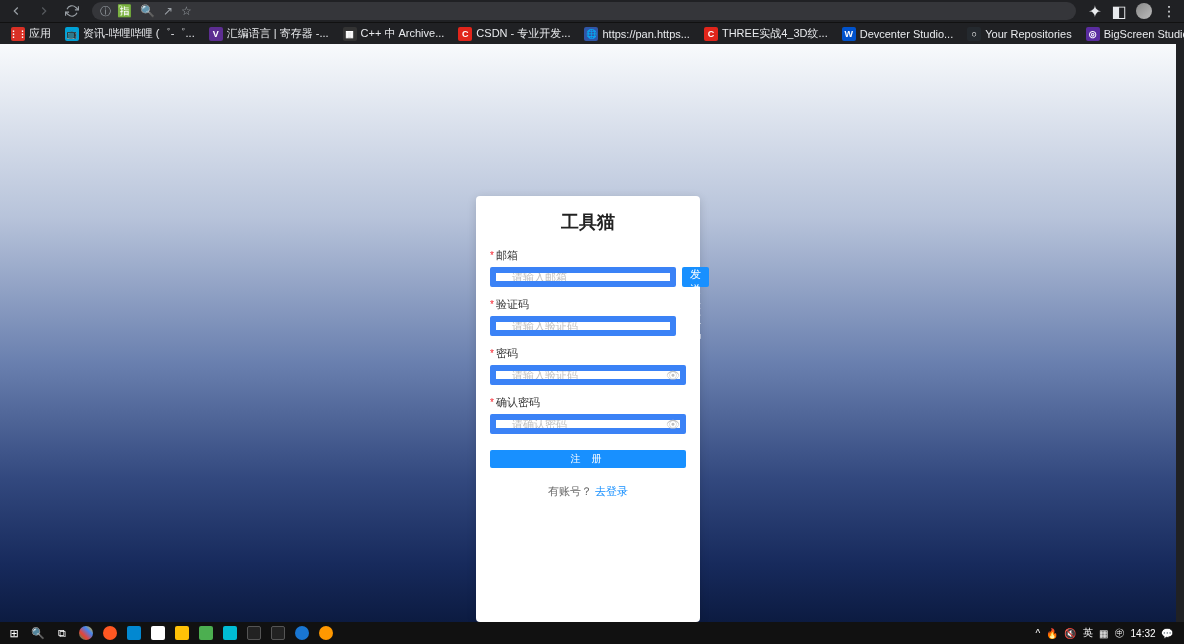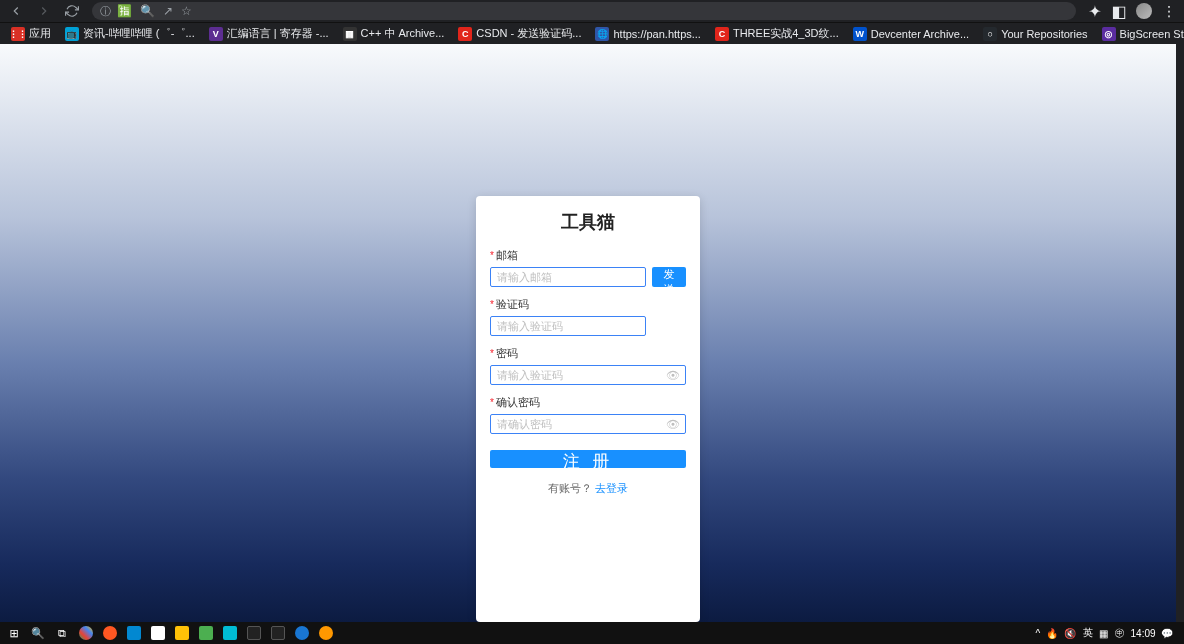--- a/index.html
+++ b/index.html
@@ -27,28 +27,28 @@
 .bookmarks .spacer { flex: 1; }
 
 
 .page { position: absolute; top: 44px; left: 0; right: 8px; height: 578px; background: linear-gradient(180deg, #f8fafc 0%, #b7c3da 30%, #6a80af 55%, #33497f 75%, #172a5c 90%, #0c1b41 100%); display: flex; justify-content: center; padding-top: 152px; }
 .card { width: 224px; background: #fff; border-radius: 4px; box-shadow: 0 2px 10px rgba(0,0,0,.15); padding: 14px 14px 12px; }
 .card-title { text-align: center; font-size: 18px; font-weight: 700; color: #222; margin-bottom: 14px; }
 .form-item { margin-bottom: 10px; }
 .form-label { font-size: 11px; color: #333; margin-bottom: 4px; display: flex; align-items: center; gap: 2px; }
 .req { color: #f5222d; font-size: 10px; }
 .row { display: flex; gap: 6px; }
-.inp { flex: 1; height: 20px; border: 1px solid #3b82f6; border-radius: 2px; padding: 0 6px; font-size: 11px; color: #333; outline: none; background: #fff; }
+.inp { flex: 1; height: 20px; border: 6px solid #3b82f6; border-radius: 2px; padding: 0 16px; font-size: 11px; color: #333; outline: none; background: #fff; }
 .inp::placeholder { color: #bfbfbf; }
 .inp-wrap { position: relative; display: flex; align-items: center; }
 .inp-wrap .inp { width: 100%; padding-right: 22px; }
 .eye { position: absolute; right: 6px; color: #bfbfbf; font-size: 11px; cursor: pointer; }
 .btn-code { height: 20px; padding: 0 8px; background: #1890ff; color: #fff; border: 0; border-radius: 2px; font-size: 11px; cursor: pointer; }
-.btn-submit { width: 100%; height: 18px; background: #1890ff; color: #fff; border: 0; border-radius: 2px; font-size: 17px; letter-spacing: 4px; cursor: pointer; margin-top: 6px; }
-.foot-link { text-align: center; font-size: 11px; color: #666; margin-top: 10px; }
+.btn-submit { width: 100%; height: 18px; background: #1890ff; color: #fff; border: 0; border-radius: 2px; font-size: 10px; letter-spacing: 4px; cursor: pointer; margin-top: 6px; }
+.foot-link { text-align: center; font-size: 11px; color: #666; margin-top: 16px; }
 .foot-link a { color: #1890ff; text-decoration: none; cursor: pointer; }
 
 
 .taskbar { position: absolute; bottom: 0; left: 0; right: 0; height: 22px; background: #111; display: flex; align-items: center; padding: 0 4px; gap: 4px; }
 .tb-btn { width: 20px; height: 18px; display: flex; align-items: center; justify-content: center; color: #fff; font-size: 11px; cursor: pointer; border-radius: 2px; }
 .tb-icon { width: 14px; height: 14px; border-radius: 2px; }
 .taskbar .spacer { flex: 1; }
 .tray { display: flex; align-items: center; gap: 6px; color: #fff; font-size: 10px; padding-right: 6px; }
 .tray span { cursor: pointer; }
 </style>
@@ -101,33 +101,33 @@
     <div class="bm">
       <span class="bm-fav" style="background: rgb(92, 45, 145);">V</span>
       <span>汇编语言 | 寄存器 -...</span>
     </div>
     <div class="bm">
       <span class="bm-fav" style="background: rgb(51, 51, 51);">▦</span>
       <span>C++ 中 Archive...</span>
     </div>
     <div class="bm">
       <span class="bm-fav" style="background: rgb(225, 37, 27);">C</span>
-      <span>CSDN - 发送验证码...</span>
+      <span>CSDN - 专业开发...</span>
     </div>
     <div class="bm">
       <span class="bm-fav" style="background: rgb(47, 86, 168);">🌐</span>
       <span>https://pan.https...</span>
     </div>
     <div class="bm">
       <span class="bm-fav" style="background: rgb(225, 37, 27);">C</span>
       <span>THREE实战4_3D纹...</span>
     </div>
     <div class="bm">
       <span class="bm-fav" style="background: rgb(0, 82, 204);">W</span>
-      <span>Devcenter Archive...</span>
+      <span>Devcenter Studio...</span>
     </div>
     <div class="bm">
       <span class="bm-fav" style="background: rgb(36, 41, 46);">○</span>
       <span>Your Repositories</span>
     </div>
     <div class="bm">
       <span class="bm-fav" style="background: rgb(90, 44, 160);">◎</span>
       <span>BigScreen Studio...</span>
     </div>
     <div class="spacer"></div>
@@ -226,16 +226,16 @@
       <div class="tb-icon" style="background:#ff9800;border-radius:50%"></div>
     </div>
   <div class="spacer"></div>
   <div class="tray">
     <span>^</span>
     <span>🔥</span>
     <span>🔇</span>
     <span>英</span>
     <span>▦</span>
     <span>㊥</span>
-    <span>14:09</span>
+    <span>14:32</span>
     <span>💬</span>
   </div>
 </div>
 
 </body></html>

